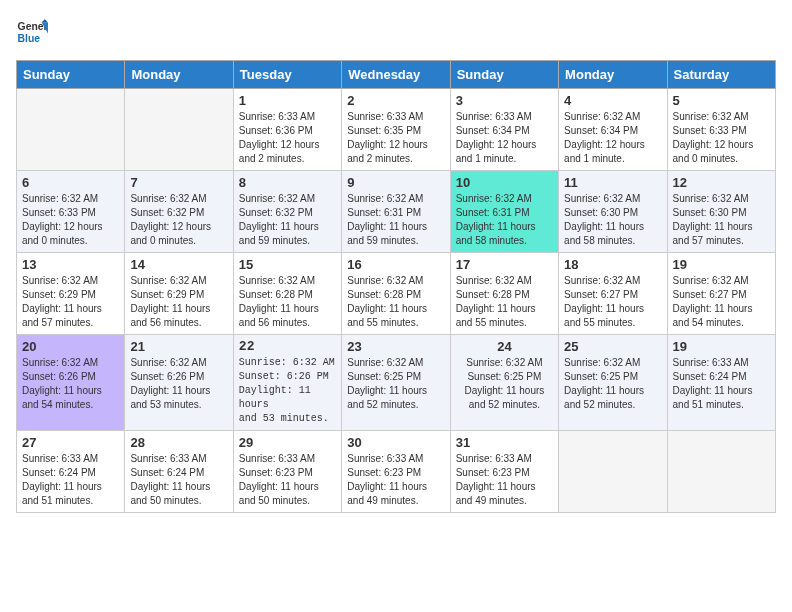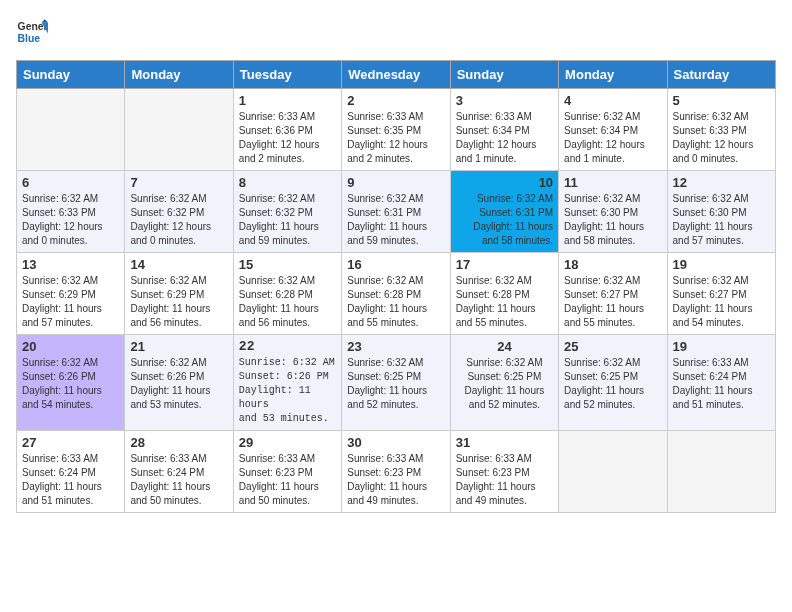--- a/index.html
+++ b/index.html
@@ -174,21 +174,21 @@
 Daylight: 11 hours
 and 59 minutes.</div>
         </td>
         <td style="background: rgb(240, 244, 250);">
           <span class="day-num">9</span>
           <div class="cell-text" style="white-space: pre-line;">Sunrise: 6:32 AM
 Sunset: 6:31 PM
 Daylight: 11 hours
 and 59 minutes.</div>
         </td>
-        <td style="background: #0ea5e9; text-align: right;">
+        <td style="background: #5eead4;">
           <span class="day-num">10</span>
           <div class="cell-text" style="white-space: pre-line;">Sunrise: 6:32 AM
 Sunset: 6:31 PM
 Daylight: 11 hours
 and 58 minutes.</div>
         </td>
         <td style="background: rgb(240, 244, 250);">
           <span class="day-num">11</span>
           <div class="cell-text" style="white-space: pre-line;">Sunrise: 6:32 AM
 Sunset: 6:30 PM

